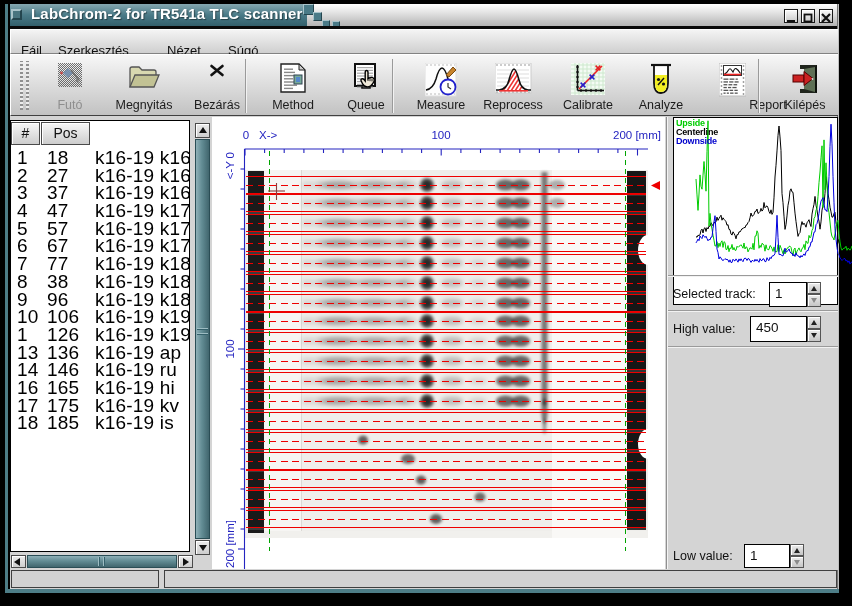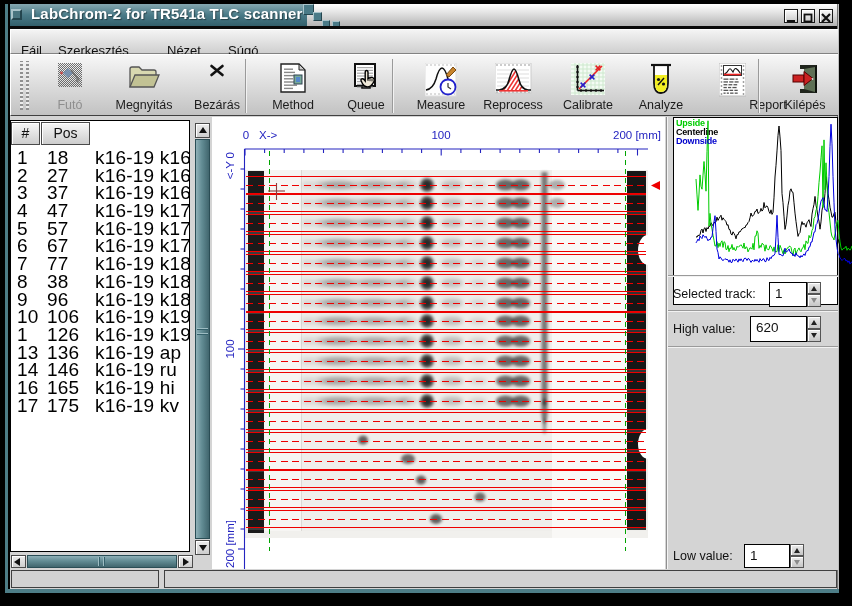--- a/index.html
+++ b/index.html
@@ -569,20 +569,21 @@
       <div class="trow"><span class="c1">6</span><span class="c2">67</span><span class="c3">k16-19 k17</span></div>
       <div class="trow"><span class="c1">7</span><span class="c2">77</span><span class="c3">k16-19 k18</span></div>
       <div class="trow"><span class="c1">8</span><span class="c2">38</span><span class="c3">k16-19 k18</span></div>
       <div class="trow"><span class="c1">9</span><span class="c2">96</span><span class="c3">k16-19 k18</span></div>
       <div class="trow"><span class="c1">10</span><span class="c2">106</span><span class="c3">k16-19 k19</span></div>
       <div class="trow"><span class="c1">1</span><span class="c2">126</span><span class="c3">k16-19 k19</span></div>
       <div class="trow"><span class="c1">13</span><span class="c2">136</span><span class="c3">k16-19 ap</span></div>
       <div class="trow"><span class="c1">14</span><span class="c2">146</span><span class="c3">k16-19 ru</span></div>
       <div class="trow"><span class="c1">16</span><span class="c2">165</span><span class="c3">k16-19 hi</span></div>
       <div class="trow"><span class="c1">17</span><span class="c2">175</span><span class="c3">k16-19 kv</span></div>
+      <div class="trow"><span class="c1">18</span><span class="c2">185</span><span class="c3">k16-19 is</span></div>
     </div>
 </div>
 <div class="sb-btn abs" style="left:195px;top:123px;width:15px;height:15px">
     <div class="tri-u"></div>
   </div>
 <div class="abs" id="vthumb"></div>
 <div class="abs vgrip" style="top:328px"></div>
 <div class="abs vgrip" style="top:333px"></div>
 <div class="sb-btn abs" style="left:195px;top:540px;width:15px;height:15px">
     <div class="tri-d"></div>
@@ -948,21 +949,21 @@
   <div class="spin" style="left:139px;top:165px;width:14px;height:25px">
       <div class="sbtn" style="height:12px">
         <div class="tri-up"></div>
       </div>
       <div class="sbtn" style="height:13px">
         <div class="tri-dn" style="border-top-color:#8a8a8a"></div>
       </div>
     </div>
   <div class="rsep" style="top:193px"></div>
   <div style="position:absolute;left:5px;top:205px">High value:</div>
-  <div class="spinbox" style="left:82px;top:199px;width:57px;height:26px">620</div>
+  <div class="spinbox" style="left:82px;top:199px;width:57px;height:26px">450</div>
   <div class="spin" style="left:139px;top:199px;width:14px;height:26px">
       <div class="sbtn" style="height:13px">
         <div class="tri-up"></div>
       </div>
       <div class="sbtn" style="height:13px">
         <div class="tri-dn"></div>
       </div>
     </div>
   <div class="rsep" style="top:229px"></div>
   <div style="position:absolute;left:5px;top:432px">Low value:</div>

